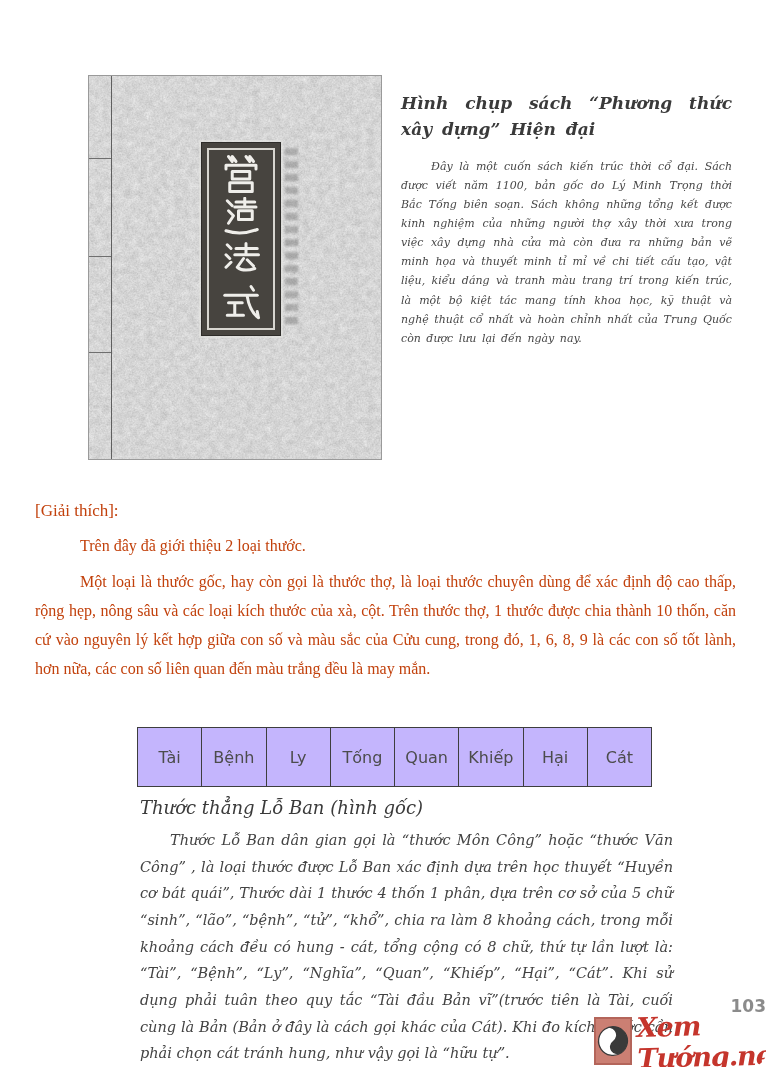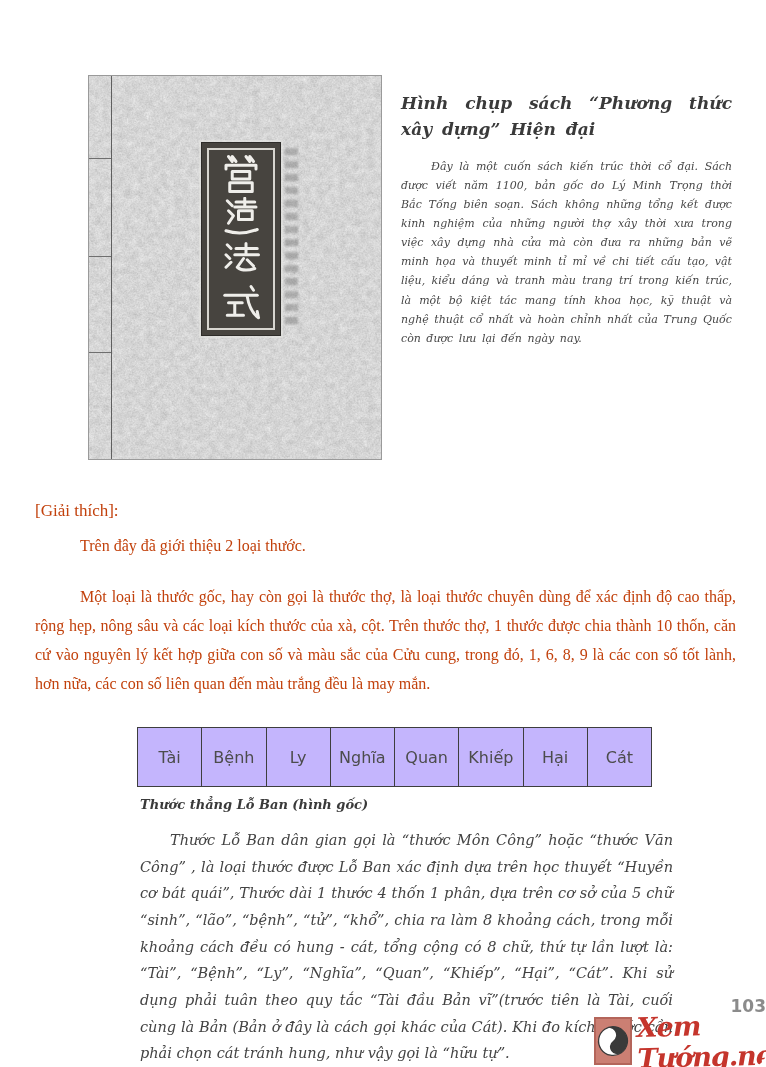--- a/index.html
+++ b/index.html
@@ -26,32 +26,32 @@
   .photo-heading{font-size:17px;font-weight:bold;font-style:italic;line-height:1.55;
                  text-align:justify;color:#3a3a3a;word-spacing:4px;}
   .photo-desc{margin-top:14px;font-size:11px;font-style:italic;line-height:1.74;
               text-align:justify;text-indent:30px;color:#474747;word-spacing:2px;}
 
   
   .hand{font-family:Liberation Serif, serif;color:#c2410c;}
   .exp-label{position:absolute;left:35px;top:501px;font-size:17px;}
   .exp-intro{position:absolute;left:80px;top:537px;font-size:16px;}
   .exp-para{position:absolute;left:35px;top:567px;width:701px;font-size:16px;line-height:1.82;
-            text-align:justify;text-indent:45px;margin-top:15px;}
+            text-align:justify;text-indent:45px;}
 
   
   .ruler-table{position:absolute;left:137px;top:727px;width:513px;height:58px;
                display:flex;border:1.5px solid #3e3e3e;background:#c4b5fd;}
   .ruler-cell{flex:1;display:flex;align-items:center;justify-content:center;
               border-right:1.5px solid #3e3e3e;font-size:16px;color:#4c4c4c;
               font-family:"DejaVu Sans","Liberation Sans",sans-serif;}
   .ruler-cell:last-child{border-right:none;}
 
   
-  .ruler-caption{position:absolute;left:140px;top:797px;font-size:13px;font-weight:bold;
+  .ruler-caption{position:absolute;left:140px;top:797px;font-size:18px;font-weight:normal;
                  font-style:italic;color:#3a3a3a;}
   .ruler-desc{position:absolute;left:140px;top:827px;width:533px;font-size:14.5px;
               font-style:italic;line-height:1.84;text-align:justify;text-indent:30px;color:#434343;}
 
   
   .page-number{position:absolute;left:0;top:996px;width:766px;text-align:right;
                font-size:17px;font-weight:bold;color:#8b8b8b;
                font-family:"DejaVu Sans","Liberation Sans",sans-serif;}
   .watermark{position:absolute;left:594px;top:1010px;display:flex;align-items:center;gap:5px;
              cursor:pointer;text-decoration:none;}
@@ -145,21 +145,21 @@
   </div>
 
   <div class="exp-label hand">[Giải thích]:</div>
   <div class="exp-intro hand">Trên đây đã giới thiệu 2 loại thước.</div>
   <div class="exp-para hand">Một loại là thước gốc, hay còn gọi là thước thợ, là loại thước chuyên dùng để xác định độ cao thấp, rộng hẹp, nông sâu và các loại kích thước của xà, cột. Trên thước thợ, 1 thước được chia thành 10 thốn, căn cứ vào nguyên lý kết hợp giữa con số và màu sắc của Cửu cung, trong đó, 1, 6, 8, 9 là các con số tốt lành, hơn nữa, các con số liên quan đến màu trắng đều là may mắn.</div>
 
   <div class="ruler-table">
     <div class="ruler-cell">Tài</div>
     <div class="ruler-cell">Bệnh</div>
     <div class="ruler-cell">Ly</div>
-    <div class="ruler-cell">Nghĩa</div>
+    <div class="ruler-cell">Tống</div>
     <div class="ruler-cell">Quan</div>
     <div class="ruler-cell">Khiếp</div>
     <div class="ruler-cell">Hại</div>
     <div class="ruler-cell">Cát</div>
   </div>
 
   <div class="ruler-caption">Thước thẳng Lỗ Ban (hình gốc)</div>
   <div class="ruler-desc">Thước Lỗ Ban dân gian gọi là “thước Môn Công” hoặc “thước Văn Công” , là loại thước được Lỗ Ban xác định dựa trên học thuyết “Huyền cơ bát quái”, Thước dài 1 thước 4 thốn 1 phân, dựa trên cơ sở của 5 chữ “sinh”, “lão”, “bệnh”, “tử”, “khổ”, chia ra làm 8 khoảng cách, trong mỗi khoảng cách đều có hung - cát, tổng cộng có 8 chữ, thứ tự lần lượt là: “Tài”, “Bệnh”, “Ly”, “Nghĩa”, “Quan”, “Khiếp”, “Hại”, “Cát”. Khi sử dụng phải tuân theo quy tắc “Tài đầu Bản vĩ”(trước tiên là Tài, cuối cùng là Bản (Bản ở đây là cách gọi khác của Cát). Khi đo kích thước cần phải chọn cát tránh hung, như vậy gọi là “hữu tự”.</div>
 
   <div class="page-number">103</div>

